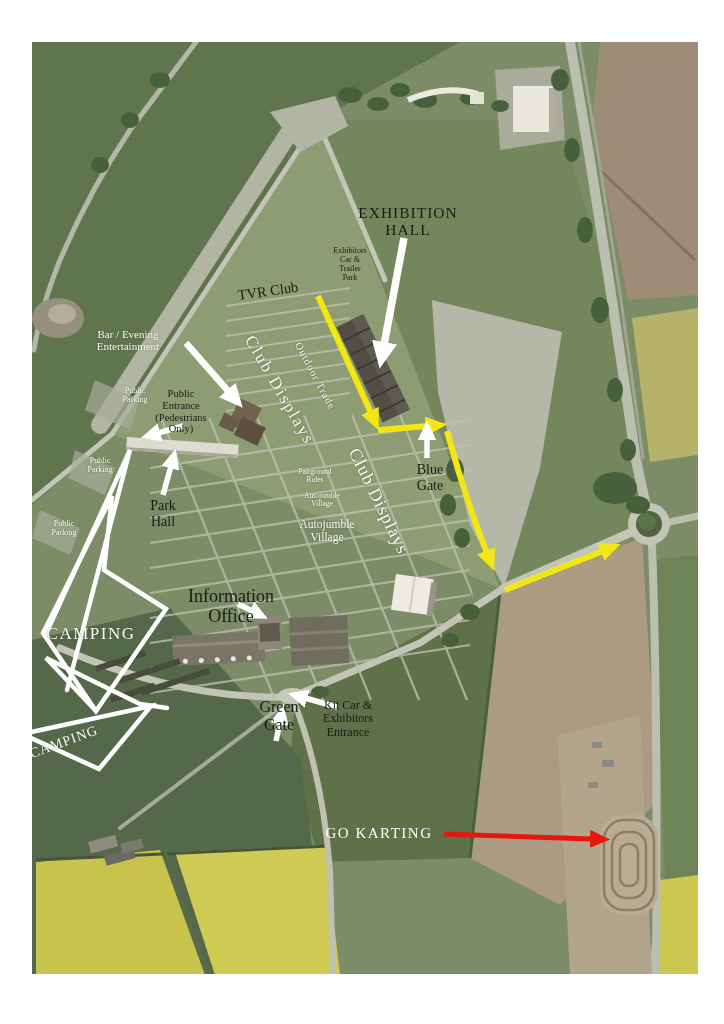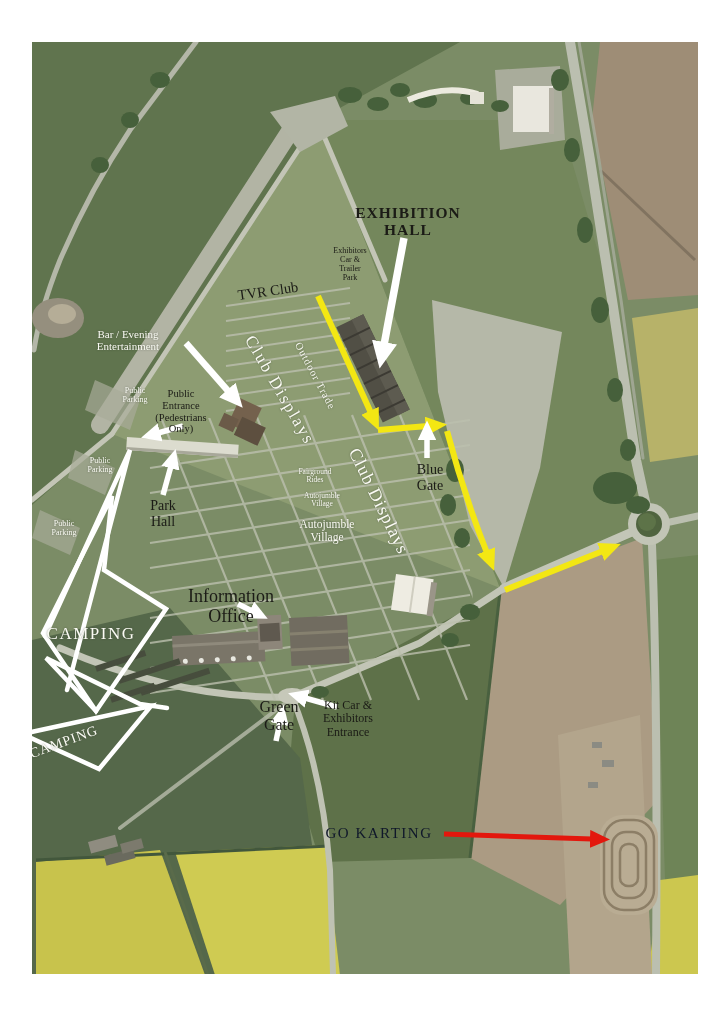--- a/index.html
+++ b/index.html
@@ -5,21 +5,21 @@
   html,body{margin:0;padding:0;background:#ffffff;}
   .page{position:relative;width:724px;height:1024px;background:#ffffff;overflow:hidden;
         font-family:"Liberation Serif","DejaVu Serif",serif;}
   .photo{position:absolute;left:32px;top:42px;width:666px;height:932px;overflow:hidden;background:#7b8c66;}
   .canvas{position:absolute;left:-32px;top:-42px;width:724px;height:1024px;}
   svg.bg{position:absolute;left:0;top:0;}
   .lbl{position:absolute;white-space:pre-line;text-align:center;line-height:1.12;
        transform:translate(-50%,-50%);pointer-events:none;}
   .lb{color:#1b1b16;}
   .lw{color:#fbfbf4;text-shadow:0 0 2px rgba(45,55,40,.55);}
-  .lr{color:#0f172a;font-weight:bold;}
+  .lr{color:#ffffff;font-weight:bold;}
 </style>
 </head>
 <body>
 
 <div class="page">
  <div class="photo">
   <div class="canvas">
 
    <svg class="bg" width="724" height="1024" viewBox="0 0 724 1024">
     <defs>
@@ -241,21 +241,21 @@
       <path d="M186,343 L229,392" stroke-width="6.5" marker-end="url(#head-w)"></path>
       <path d="M183,426 L158,433" stroke-width="5.5" marker-end="url(#head-w)"></path>
       <path d="M163,495 L171,466" stroke-width="5.5" marker-end="url(#head-w)"></path>
       <path d="M427,458 L427,438" stroke-width="5.5" marker-end="url(#head-w)"></path>
       <path d="M238,604 L252,611" stroke-width="5.5" marker-end="url(#head-w)"></path>
       <path d="M337,707 L305,698" stroke-width="5.5" marker-end="url(#head-w)"></path>
       <path d="M276,741 L280,722" stroke-width="5.5" marker-end="url(#head-w)"></path>
     </g>
    </svg>
 
-   <div class="lbl lb" style="left:408px;top:221px;font-size:15.5px;letter-spacing:1px;font-weight:bold;">EXHIBITION
+   <div class="lbl lb" style="left:408px;top:221px;font-size:15.5px;letter-spacing:1px;">EXHIBITION
 HALL</div>
    <div class="lbl lb" style="left:350px;top:265px;font-size:8px;">Exhibitors
 Car &amp;
 Trailer
 Park</div>
    <div class="lbl lb" style="left:268px;top:291px;font-size:14.5px;transform:translate(-50%,-50%) rotate(-8deg);">TVR Club</div>
    <div class="lbl lw" style="left:128px;top:340px;font-size:11px;">Bar / Evening
 Entertainment</div>
    <div class="lbl lw" style="left:280px;top:390px;font-size:17px;letter-spacing:2px;transform:translate(-50%,-50%) rotate(60deg);">Club Displays</div>
    <div class="lbl lw" style="left:315px;top:376px;font-size:10.5px;letter-spacing:1px;transform:translate(-50%,-50%) rotate(62deg);">Outdoor Trade</div>

